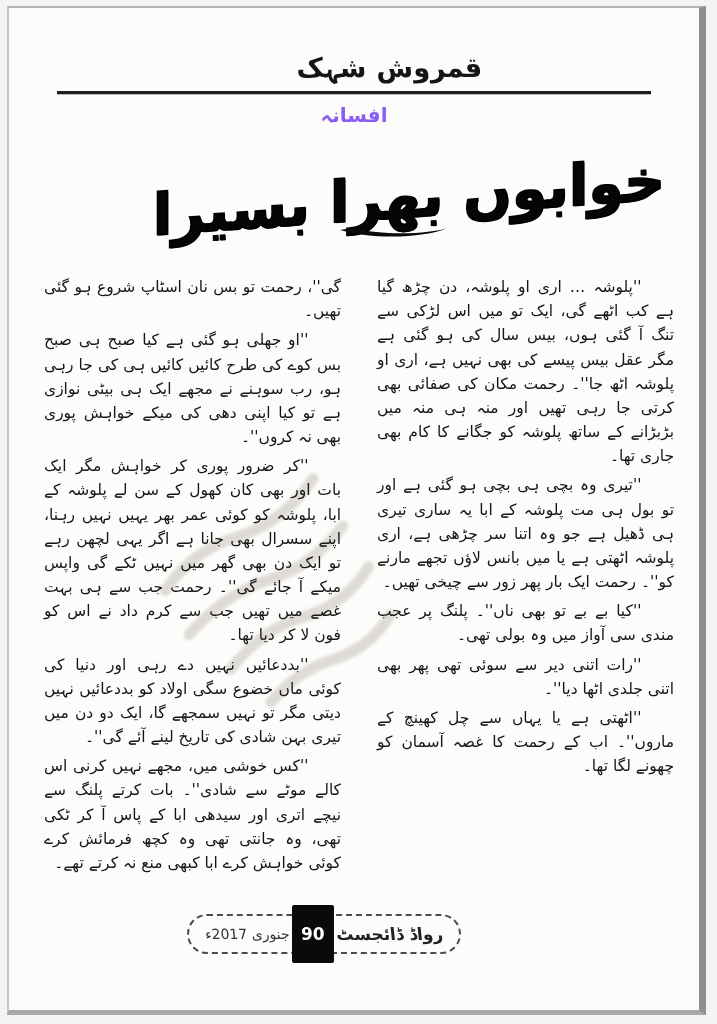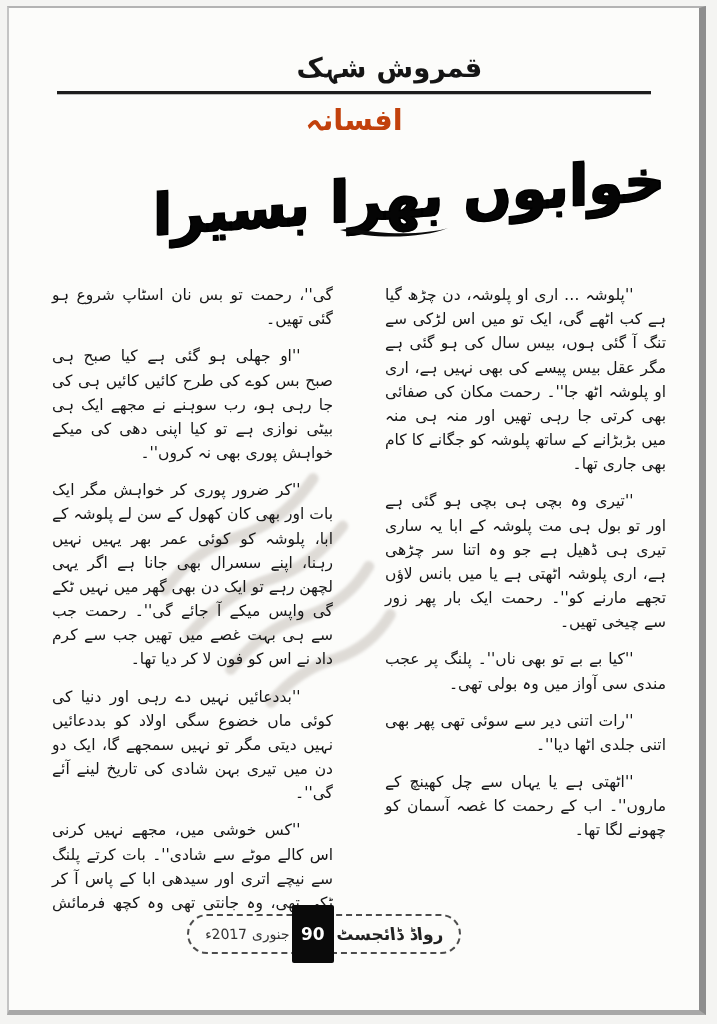--- a/index.html
+++ b/index.html
@@ -43,23 +43,23 @@
   }
   .header-rule{
     margin:8px auto 0 auto;
     width:594px;
     border:0;
     border-top:3px solid #1d1d1d;
     box-shadow:0 1px 0 rgba(0,0,0,.25);
   }
   .genre{
     margin-top:9px;
-    font-size:29px;
-    font-weight:bold;
-    color:#c2410c;
+    font-size:20px;
+    font-weight:bold;
+    color:#8b5cf6;
     letter-spacing:2px;
   }
   .title-wrap{
     position:absolute;
     top:150px;left:0;right:0;
     text-align:center;
   }
   .title{
     display:inline-block;
     font-size:57px;
@@ -89,21 +89,21 @@
   }
   .col{
     flex:1 1 0;
     font-size:15.5px;
     line-height:1.56;
     text-align:justify;
     color:#161616;
     overflow:hidden;
   }
   .col p{
-    margin:13px;
+    margin:5px;
     text-indent:2.1em;
   }
   .col p.cont{ text-indent:0; }
   .watermark{
     position:absolute;
     left:150px;top:400px;
     opacity:.35;
     filter:blur(1.6px);
     pointer-events:none;
   }

